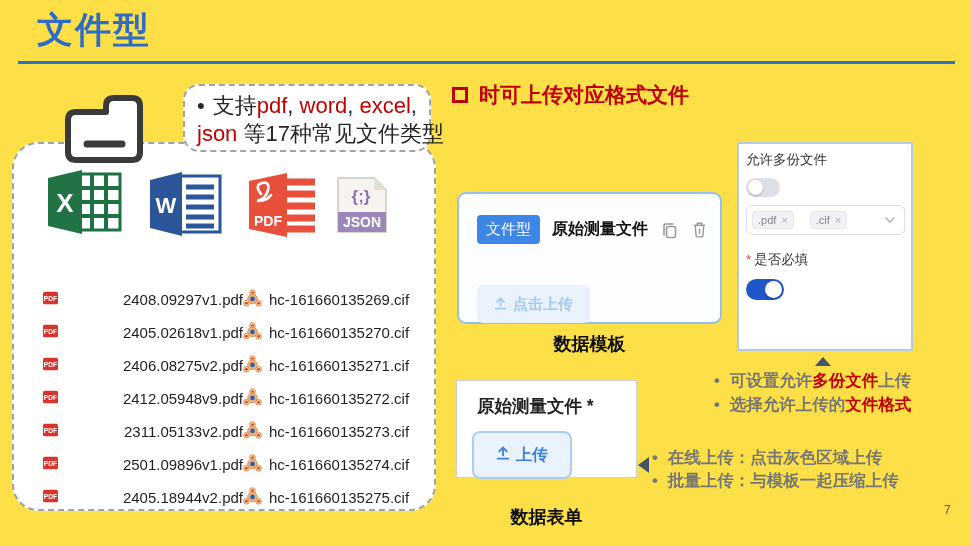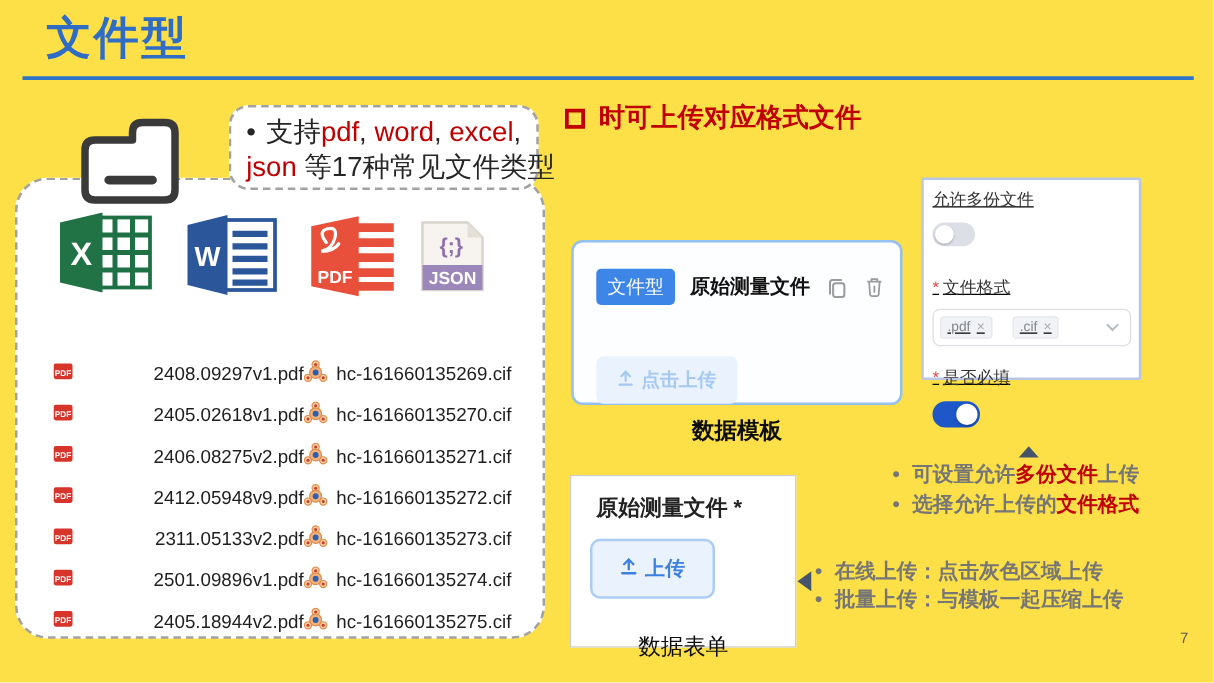--- a/index.html
+++ b/index.html
@@ -44,22 +44,22 @@
   .badge{background:#3D86E8;color:#fff;font-size:15px;padding:5px 9px;border-radius:4px;}
   .tpl-label{font-size:16px;font-weight:700;color:#111;margin-left:12px;}
   .tpl-icon{margin-left:13px;display:flex;align-items:center;}
   .tpl-upload{position:absolute;left:18px;top:72px;width:113px;height:38px;background:#e9f2fd;border:none;
               border-radius:6px;color:#a6c9f1;font-size:15px;font-weight:700;
               display:flex;align-items:center;justify-content:center;gap:6px;white-space:nowrap;margin-top:19px;}
   .tpl-caption{position:absolute;left:457px;top:332px;width:265px;text-align:center;
                font-size:18px;font-weight:800;color:#0d0d0d;}
 
   
-  .settings{position:absolute;left:737px;top:142px;width:176px;height:162px;box-sizing:border-box;
-            border:2px solid #b9c7e6;border-radius:2px;background:#fff;padding:7px 6px 0 7px;text-decoration:underline;}
+  .settings{position:absolute;left:737px;top:142px;width:176px;height:209px;box-sizing:border-box;
+            border:2px solid #b9c7e6;border-radius:2px;background:#fff;padding:7px 6px 0 7px;}
   .set-label{font-size:13.5px;color:#333;white-space:nowrap;}
   .star{color:#e84444;margin-right:3px;}
   .toggle{position:relative;border-radius:11px;cursor:pointer;}
   .toggle-off{margin-top:9px;width:34px;height:19px;background:#dcdfe5;}
   .toggle-off::after{content:"";position:absolute;left:2px;top:2px;width:15px;height:15px;border-radius:50%;
                      background:#fff;box-shadow:0 1px 2px rgba(0,0,0,.25);}
   .fmt-label{margin-top:24px;}
   .select{margin-top:8px;height:30px;border:1px solid #dcdfe6;border-radius:6px;background:#fff;
           display:flex;align-items:center;padding:0 8px 0 5px;gap:16px;box-sizing:border-box;}
   .tag{background:#f0f2f5;border:1px solid #e6e8eb;border-radius:3px;font-size:11px;color:#82868c;
@@ -74,28 +74,28 @@
   .caret-up{position:absolute;left:815px;top:357px;width:0;height:0;
             border-left:8px solid transparent;border-right:8px solid transparent;border-bottom:9px solid #44546A;}
   .caret-left{position:absolute;left:638px;top:457px;width:0;height:0;
               border-top:8px solid transparent;border-bottom:8px solid transparent;border-right:11px solid #44546A;}
 
   .features{position:absolute;left:714px;top:368px;font-size:16.5px;font-weight:700;color:#767676;line-height:24px;}
   .note-line{display:flex;gap:10px;white-space:nowrap;}
   .features .accent{color:#C00000;}
 
   
-  .form-panel{position:absolute;left:456px;top:380px;width:181px;height:138px;box-sizing:border-box;
+  .form-panel{position:absolute;left:456px;top:380px;width:181px;height:98px;box-sizing:border-box;
               border:1.5px solid #cfcfcf;background:#fff;}
   .form-label{position:absolute;left:20px;top:13px;font-size:17.5px;font-weight:700;color:#222;white-space:nowrap;}
   .form-upload{position:absolute;left:15px;top:50px;width:100px;height:48px;background:#e9f2fd;
                border:2px solid #abcdf4;border-radius:8px;color:#3c80e0;font-size:16px;font-weight:700;
                display:flex;align-items:center;justify-content:center;gap:6px;white-space:nowrap;}
   .form-caption{position:absolute;left:456px;top:505px;width:181px;text-align:center;
-                font-size:18px;font-weight:400;color:#0d0d0d;}
+                font-size:18px;font-weight:700;color:#0d0d0d;}
 
   .upload-notes{position:absolute;left:652px;top:446px;font-size:16.5px;font-weight:700;color:#767676;line-height:23px;}
   .page-num{position:absolute;left:944px;top:503px;font-size:12px;color:#595959;}
 </style>
 </head>
 <body>
 
 <div class="slide">
 
   <div class="title">文件型</div>
@@ -375,21 +375,20 @@
         </svg>
       </span>
       <span>点击上传</span>
     </button>
   </div>
   <div class="tpl-caption">数据模板</div>
 
   <div class="settings">
     <div class="set-label">允许多份文件</div>
     <div class="toggle toggle-off"></div>
-    <div class="set-label fmt-label"><span class="star">*</span><span>文件格式</span></div>
     <div class="select">
       <span class="tag">
           <span>.pdf</span>
           <span class="x">×</span>
         </span>
       <span class="tag">
           <span>.cif</span>
           <span class="x">×</span>
         </span>
       <span class="chev">

